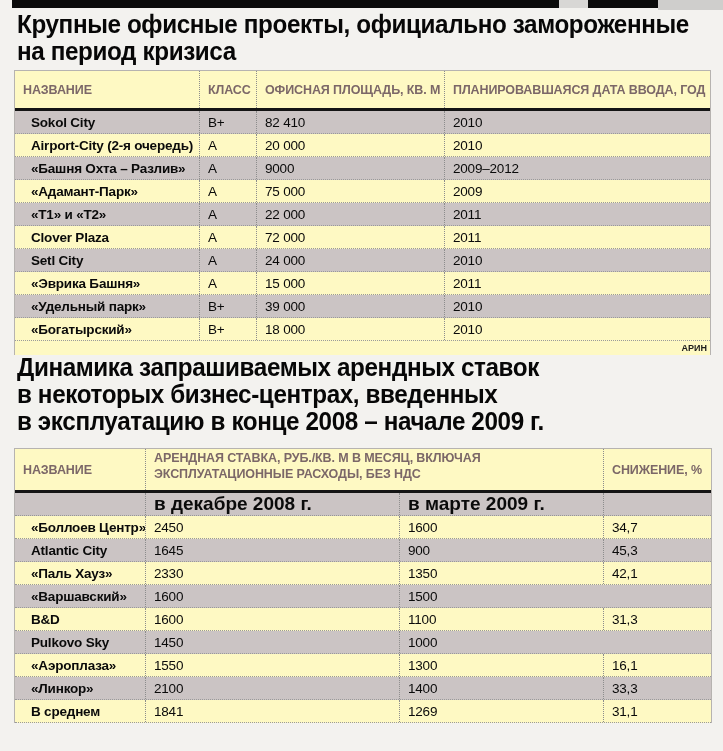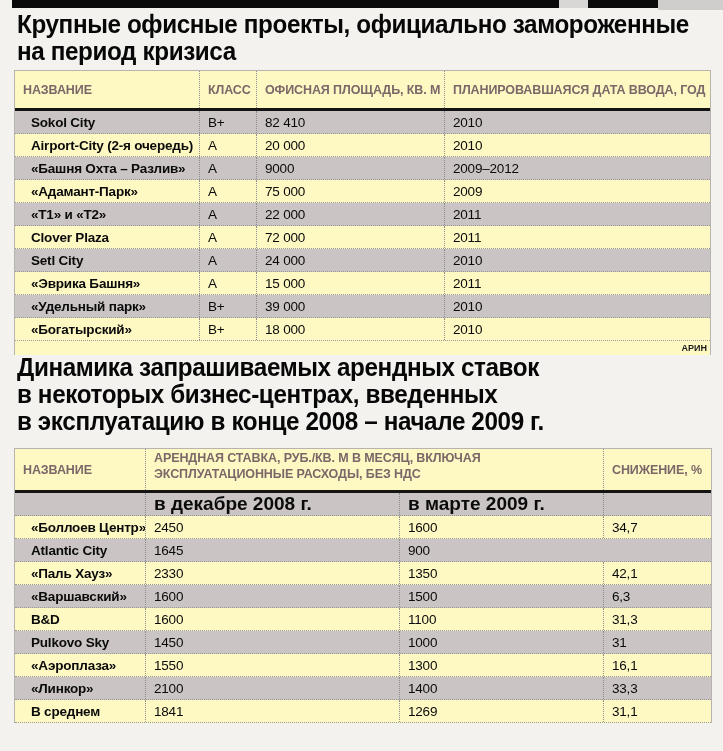--- a/index.html
+++ b/index.html
@@ -164,44 +164,43 @@
       <div class="trow">
         <div class="tcell c0">«Боллоев Центр»</div>
         <div class="tcell c1">2450</div>
         <div class="tcell c2">1600</div>
         <div class="tcell c3">34,7</div>
       </div>
       <div class="trow">
         <div class="tcell c0">Atlantic City</div>
         <div class="tcell c1">1645</div>
         <div class="tcell c2">900</div>
+        <div class="tcell c3">45,3</div>
       </div>
       <div class="trow">
         <div class="tcell c0">«Паль Хауз»</div>
         <div class="tcell c1">2330</div>
         <div class="tcell c2">1350</div>
         <div class="tcell c3">42,1</div>
       </div>
       <div class="trow">
         <div class="tcell c0">«Варшавский»</div>
         <div class="tcell c1">1600</div>
         <div class="tcell c2">1500</div>
-        <div class="tcell c3">6,3</div>
       </div>
       <div class="trow">
         <div class="tcell c0">B&amp;D</div>
         <div class="tcell c1">1600</div>
         <div class="tcell c2">1100</div>
         <div class="tcell c3">31,3</div>
       </div>
       <div class="trow">
         <div class="tcell c0">Pulkovo Sky</div>
         <div class="tcell c1">1450</div>
         <div class="tcell c2">1000</div>
-        <div class="tcell c3">31</div>
       </div>
       <div class="trow">
         <div class="tcell c0">«Аэроплаза»</div>
         <div class="tcell c1">1550</div>
         <div class="tcell c2">1300</div>
         <div class="tcell c3">16,1</div>
       </div>
       <div class="trow">
         <div class="tcell c0">«Линкор»</div>
         <div class="tcell c1">2100</div>

